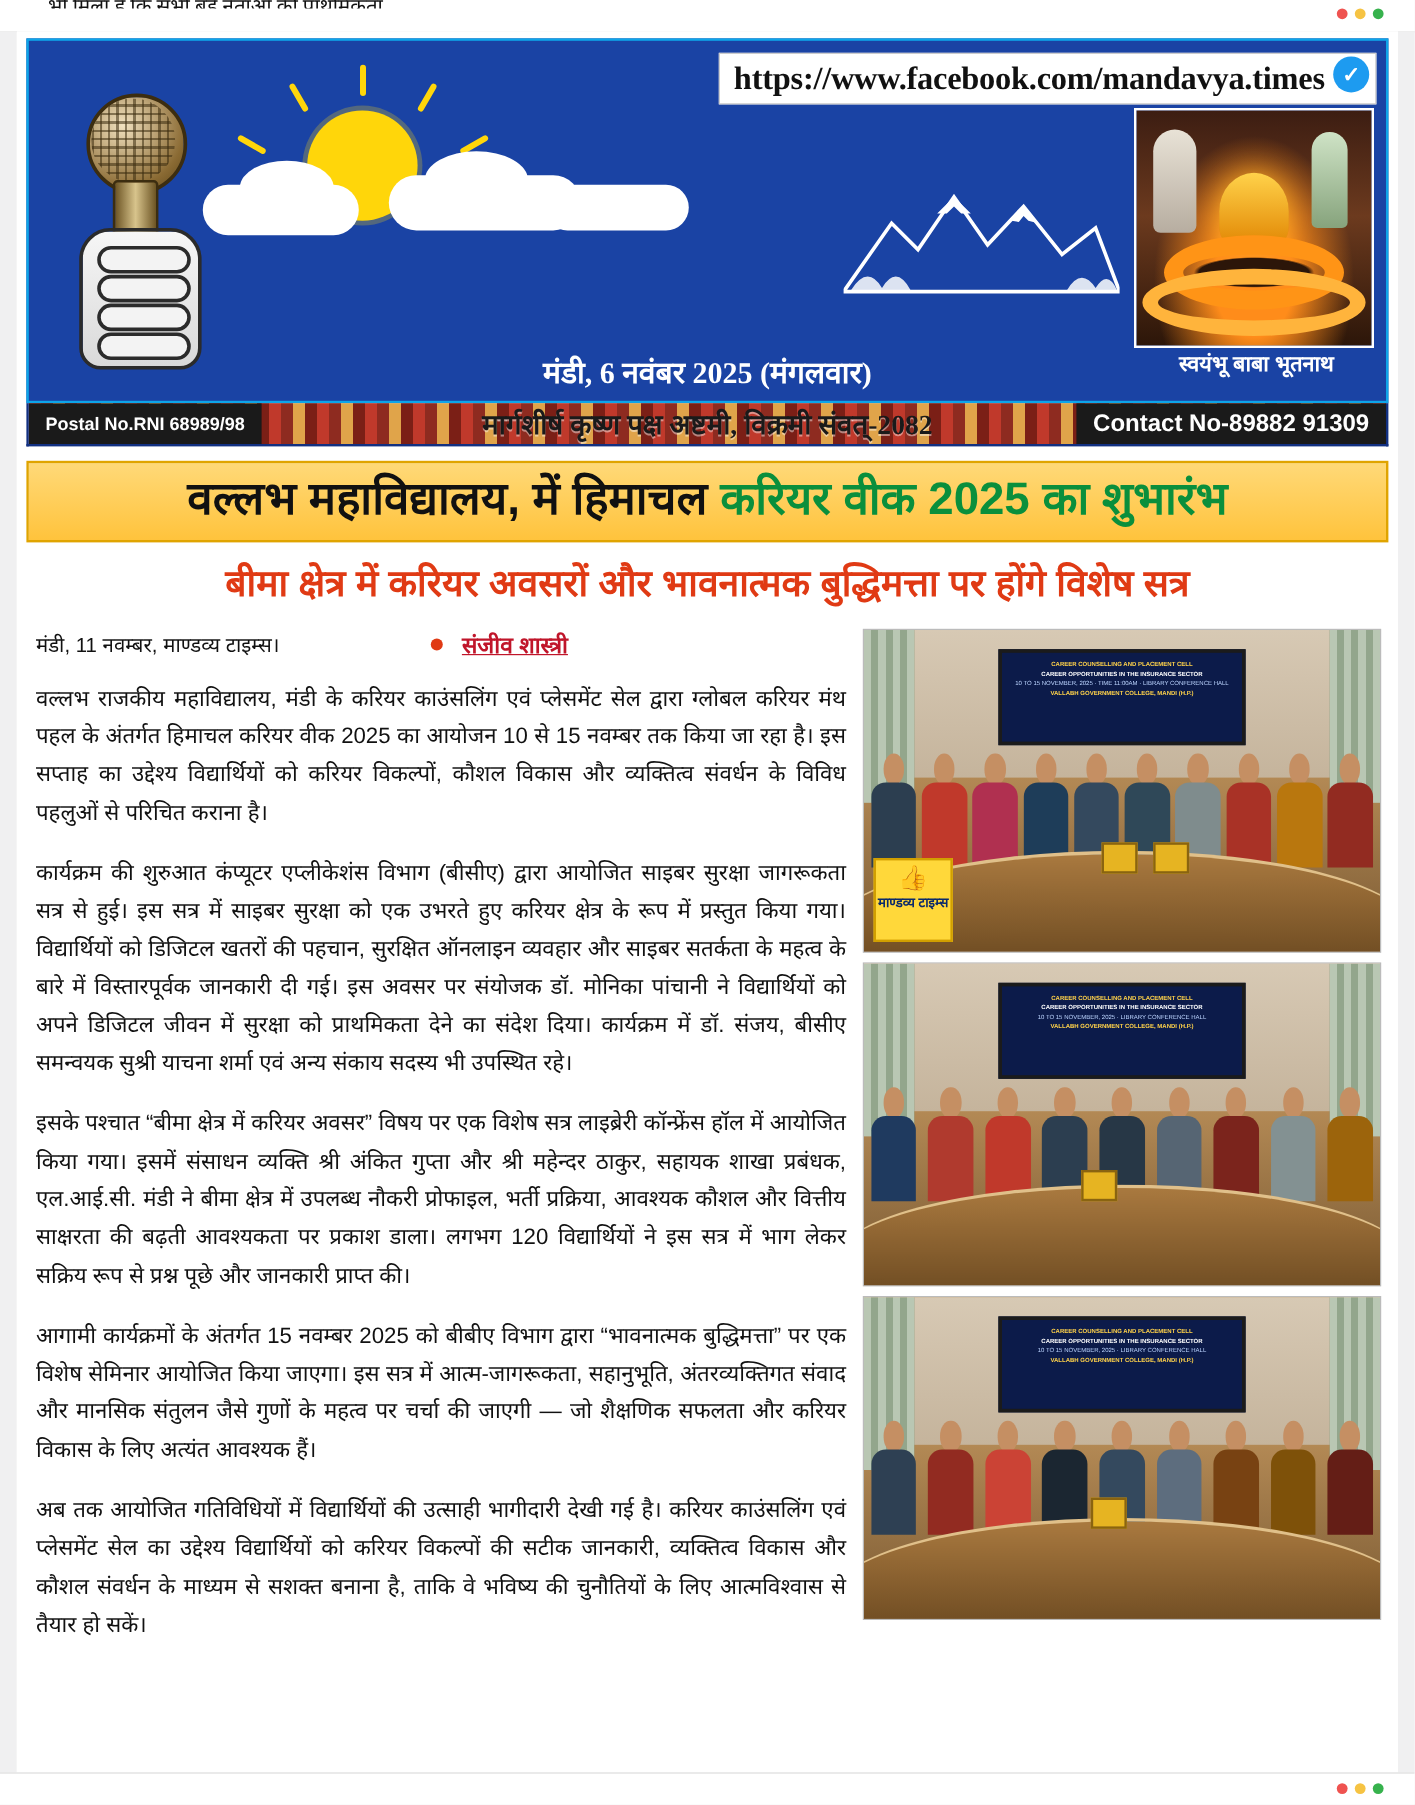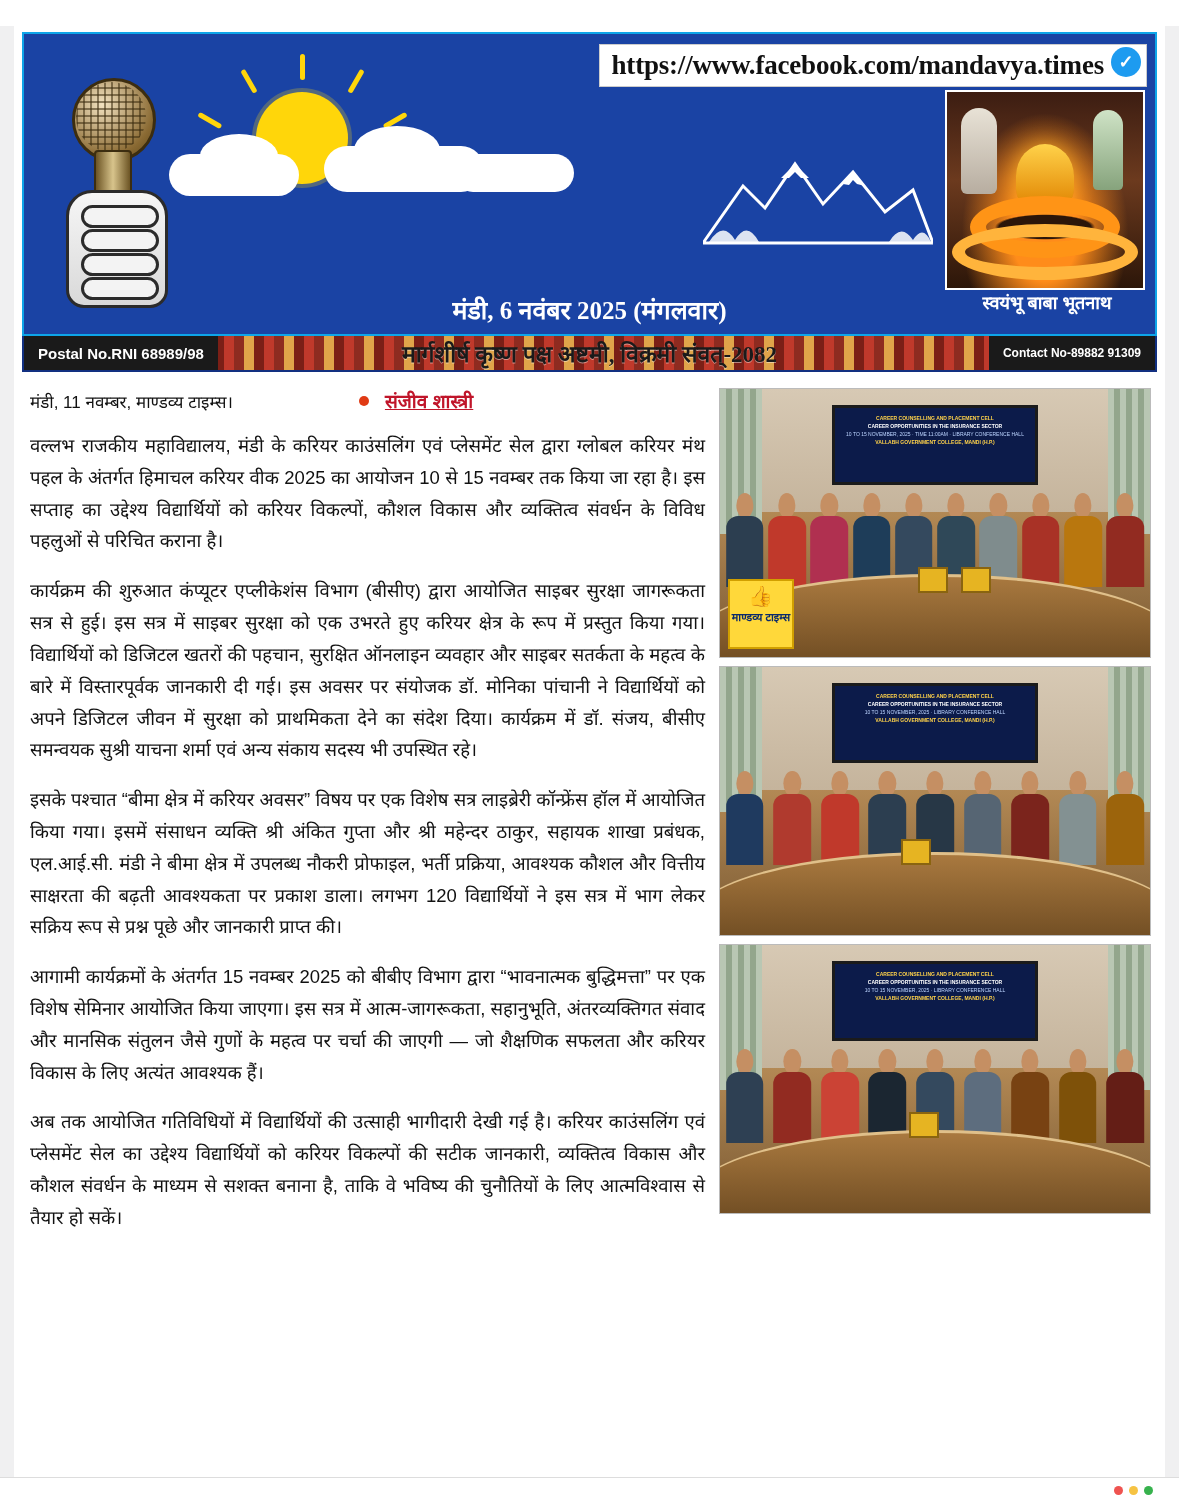--- a/index.html
+++ b/index.html
@@ -273,21 +273,21 @@
   .infobar .left {
     position: absolute; left: 0; top: 0; bottom: 0;
     display: flex; align-items: center; padding: 0 14px;
     background: #1a1a1a;
     font-weight: bold; font-size: 15px;
   }
   .infobar .right {
     position: absolute; right: 0; top: 0; bottom: 0;
     display: flex; align-items: center; padding: 0 14px;
     background: #1a1a1a;
-    font-weight: bold; font-size: 12px;
+    font-weight: bold; font-size: 20px;
   }
   .infobar .center {
     position: absolute; left: 0; right: 0; top: 0; bottom: 0;
     display: flex; align-items: center; justify-content: center;
     font-family: "Liberation Serif", serif;
     font-weight: bold; font-size: 23px;
     color: #1a1a1a;
     text-shadow: 0 1px 0 rgba(255,255,255,.45);
   }
 
@@ -454,20 +454,28 @@
     position: absolute;
     left: 0; right: 0; top: 4px;
     font-size: 20px;
   }
 </style>
 </head>
 <body>
 
 <div id="page">
 
+  <div class="top-strip">
+    <div class="top-cut-text">भी मिला है कि सभी बड़े नेताओं की प्राथमिकता ...</div>
+    <div class="dots">
+      <i class="dot-red"></i>
+      <i class="dot-yellow"></i>
+      <i class="dot-green"></i>
+    </div>
+  </div>
 
   <div class="rail rail-left"></div>
   <div class="rail rail-right"></div>
 
   <div class="paper">
 
     <div class="masthead">
 
       <div class="mast-sun"></div>
       <div class="ray" style="transform:rotate(0deg)"></div>
@@ -520,22 +528,26 @@
       <div class="mast-date">मंडी, 6 नवंबर 2025 (मंगलवार)</div>
       <div class="temple-caption">स्वयंभू बाबा भूतनाथ</div>
     </div>
 
     <div class="infobar">
       <div class="center">मार्गशीर्ष कृष्ण पक्ष अष्टमी, विक्रमी संवत्-2082</div>
       <div class="left">Postal No.RNI 68989/98</div>
       <div class="right">Contact No-89882 91309</div>
     </div>
 
+    <div class="headline-band">
+      <div class="h1"><span>वल्लभ महाविद्यालय, में हिमाचल </span><span class="green">करियर वीक 2025 का शुभारंभ</span></div>
+    </div>
 
     <div class="subheads">
+      <div class="s">बीमा क्षेत्र में करियर अवसरों और भावनात्मक बुद्धिमत्ता पर होंगे विशेष सत्र</div>
     </div>
 
     <div class="content">
 
       <div class="col-text">
         <div class="byline">
           <span class="place">मंडी, 11 नवम्बर, माण्डव्य टाइम्स।</span>
           <span class="bullet"></span>
           <span class="reporter">संजीव शास्त्री</span>
         </div>

